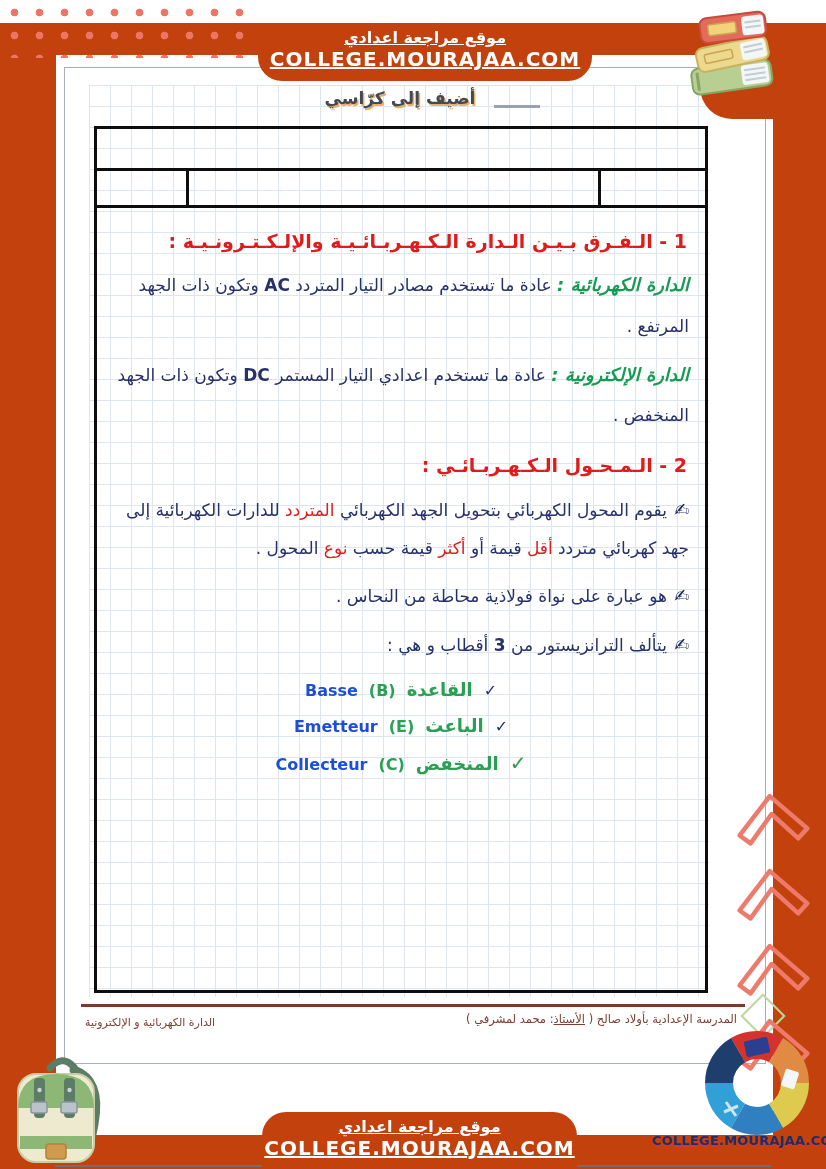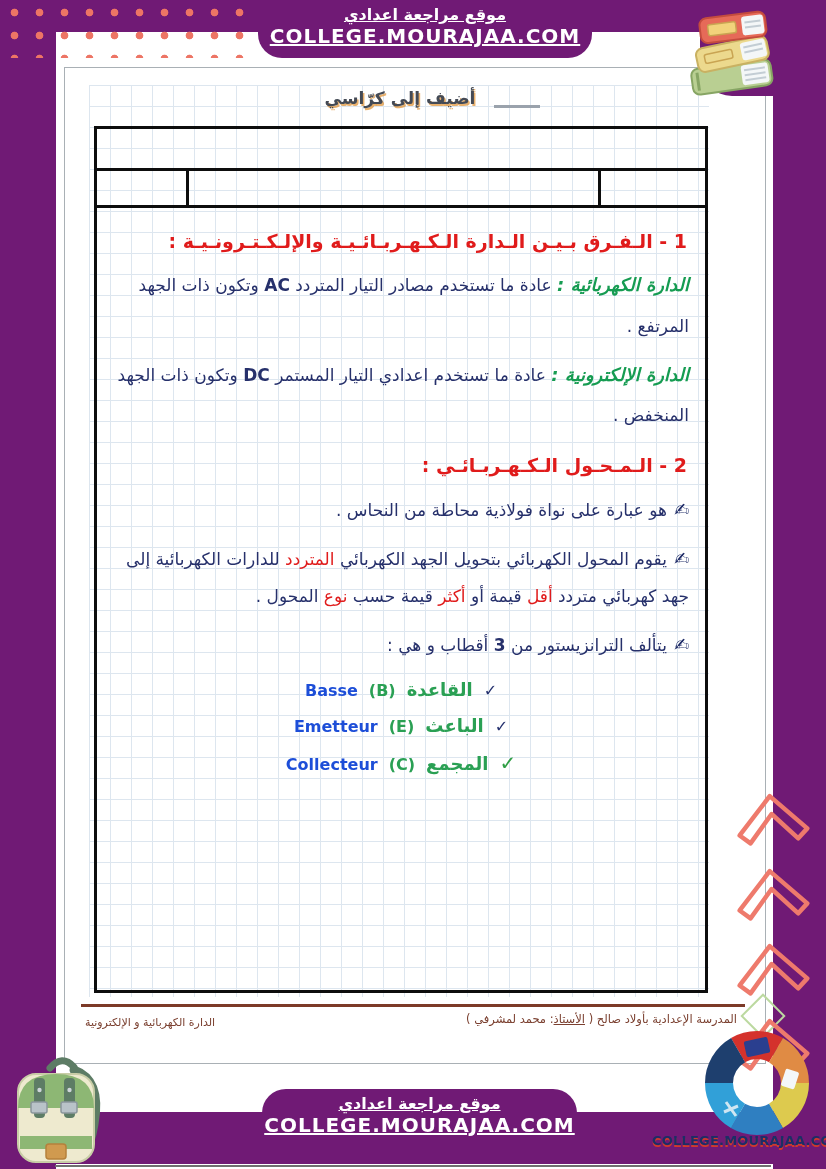--- a/index.html
+++ b/index.html
@@ -1,19 +1,19 @@
 <!DOCTYPE html>
 <html lang="ar"><head>
 <meta charset="utf-8">
 <style>
   html,body{margin:0;padding:0;}
   body{position:relative;width:826px;height:1169px;overflow:hidden;background:#fff;
        font-family:"DejaVu Sans",sans-serif;}
   
-  .green{background:#701a75;position:absolute;}
+  .green{background:#c2410c;position:absolute;margin-top:23px;}
   .strip-left{left:0;top:0;width:56px;height:1169px;z-index:2;}
   .strip-right{left:773px;top:0;width:53px;height:1169px;z-index:2;}
   .top-bar{left:0;top:0;width:826px;height:32px;z-index:2;}
   .tr-block{left:700px;top:0;width:126px;height:96px;border-radius:0 0 0 32px;z-index:2;}
   .top-tab{left:258px;top:0;width:334px;height:58px;border-radius:0 0 24px 24px;z-index:3;
            text-align:center;color:#fff;}
   .bottom-bar{left:0;top:1112px;width:826px;height:52px;z-index:2;}
   .bottom-tab{left:262px;top:1089px;width:315px;height:75px;border-radius:24px 24px 0 0;z-index:3;
               text-align:center;color:#fff;}
   .tab-l1{font-size:16px;font-weight:bold;text-decoration:underline;margin-top:5px;}
@@ -192,25 +192,25 @@
       </p>
 
       <p class="para">
         <span class="glabel">الدارة الإلكترونية :</span>
         <span>عادة ما تستخدم اعدادي التيار المستمر </span><b class="latin">DC</b><span> وتكون ذات الجهد المنخفض .</span>
       </p>
 
       <div class="sec-h">2 - الـمـحـول الـكـهـربـائـي :</div>
 
       <p class="bullet">
+        <span class="bicon">✍</span><span>يقوم المحول الكهربائي بتحويل الجهد الكهربائي </span><span class="red">المتردد</span><span> للدارات الكهربائية إلى جهد كهربائي متردد </span><span class="red">أقل</span><span> قيمة أو </span><span class="red">أكثر</span><span> قيمة حسب </span><span class="red">نوع</span><span> المحول .</span>
+      </p>
+
+      <p class="bullet">
         <span class="bicon">✍</span><span>هو عبارة على نواة فولاذية محاطة من النحاس .</span>
-      </p>
-
-      <p class="bullet">
-        <span class="bicon">✍</span><span>يقوم المحول الكهربائي بتحويل الجهد الكهربائي </span><span class="red">المتردد</span><span> للدارات الكهربائية إلى جهد كهربائي متردد </span><span class="red">أقل</span><span> قيمة أو </span><span class="red">أكثر</span><span> قيمة حسب </span><span class="red">نوع</span><span> المحول .</span>
       </p>
 
 
 
       <p class="bullet">
         <span class="bicon">✍</span><span>يتألف الترانزيستور من </span><b>3</b><span> أقطاب و هي :</span>
       </p>
 
       <div class="poles">
         <div class="pole-row">
@@ -220,21 +220,21 @@
           <span class="pfr">Basse</span>
         </div>
         <div class="pole-row">
           <span class="pcheck">✓</span>
           <span class="parabic">الباعث</span>
           <span class="psym">(E)</span>
           <span class="pfr">Emetteur</span>
         </div>
         <div class="pole-row">
           <span class="pcheck big">✓</span>
-          <span class="parabic">المجمع</span>
+          <span class="parabic">المنخفض</span>
           <span class="psym">(C)</span>
           <span class="pfr">Collecteur</span>
         </div>
       </div>
 
     </div>
   </div>
 
   <div class="f-line"></div>
   <div class="f-right">

